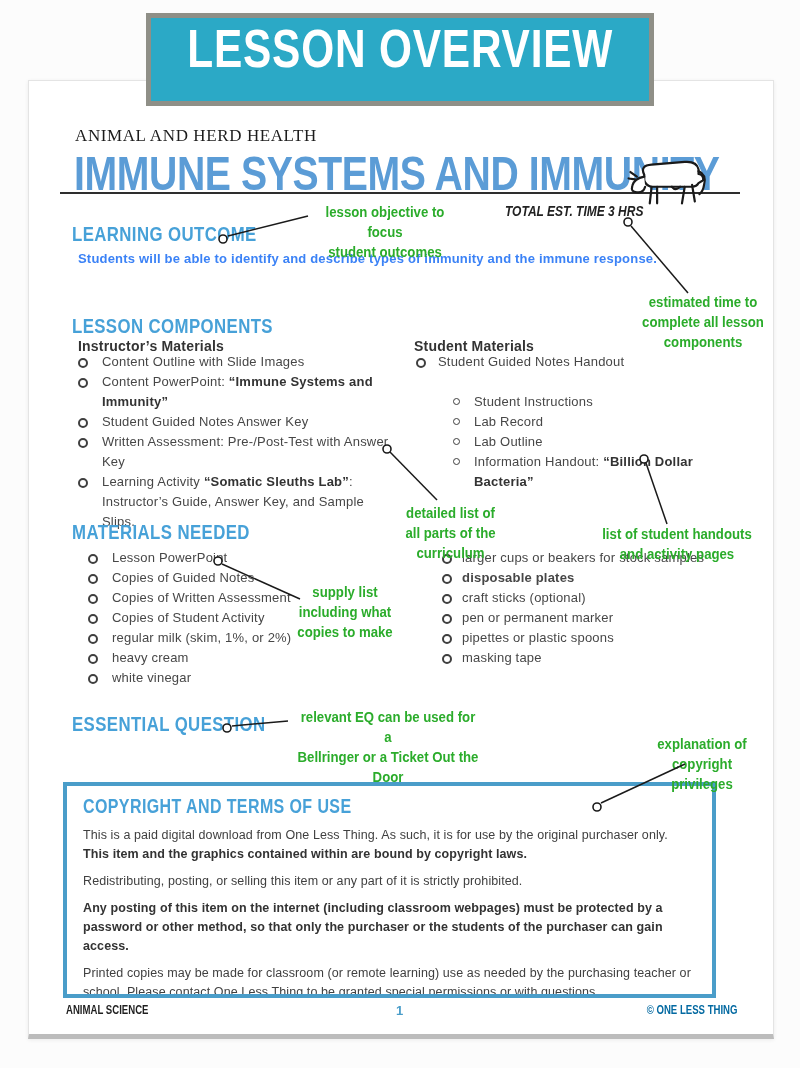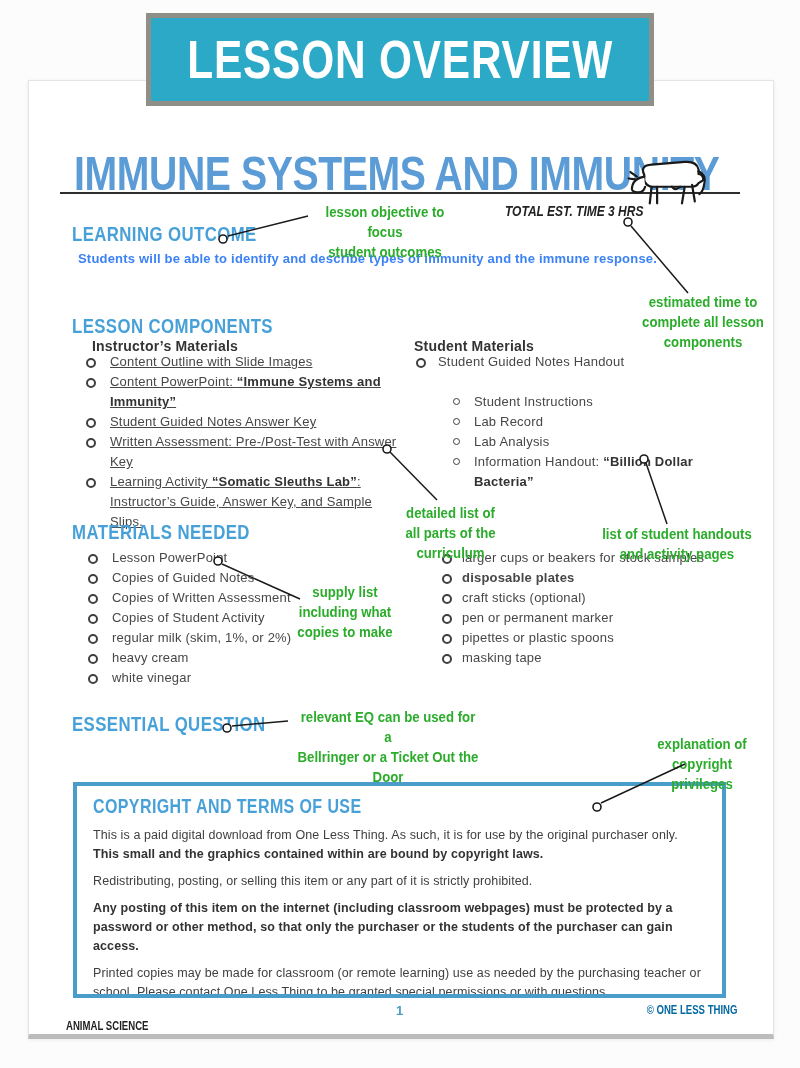--- a/index.html
+++ b/index.html
@@ -2,21 +2,21 @@
 <html><head>
 <meta charset="utf-8">
 <style>
   html,body{margin:0;padding:0;background:#fdfdfd;}
   .canvas{position:relative;width:800px;height:1068px;overflow:hidden;
           font-family:"Liberation Sans",sans-serif;background:#fcfcfc;}
   .page{position:absolute;left:28px;top:80px;width:744px;height:953px;background:#fff;
         border:1px solid #e4e4e4;border-bottom:5px solid #bcbcbc;
         box-shadow:0 1px 4px rgba(0,0,0,.07);}
   .banner{position:absolute;left:146px;top:13px;width:508px;height:93px;background:#2BA9C6;
-          border:5px solid #8F8F87;box-sizing:border-box;display:flex;align-items:center;
+          border:5px solid #8F8F87;box-sizing:border-box;display:flex;
           justify-content:center;z-index:5;}
   .banner-text{color:#fff;font-weight:bold;font-size:53px;letter-spacing:1px;white-space:nowrap;
                display:inline-block;transform:scaleX(.8);transform-origin:50% 50%;}
   .cond{display:inline-block;white-space:nowrap;font-weight:bold;transform:scaleX(.8);transform-origin:0 0;}
   .cat{position:absolute;left:75px;top:126px;font-family:"Liberation Serif",serif;
        font-size:17px;letter-spacing:.6px;color:#1c1c1c;z-index:4;}
   .title{position:absolute;left:74px;top:145px;font-size:49px;font-weight:bold;letter-spacing:-.5px;
          color:#5B9CD6;white-space:nowrap;transform:scaleX(.8);transform-origin:0 0;z-index:4;}
   .title-rule{position:absolute;left:60px;top:192px;width:680px;height:2px;background:#2e2e2e;z-index:3;}
   .cow{position:absolute;left:624px;top:154px;width:92px;height:60px;z-index:4;}
@@ -30,46 +30,47 @@
            color:#474747;letter-spacing:.2px;z-index:4;}
   ul.blist li{position:relative;padding-left:26px;}
   ul.blist li::before{content:"";position:absolute;left:2px;top:6px;width:6px;height:6px;
            border:2px solid #3f3f3f;border-radius:50%;}
   ul.sub li{padding-left:22px;}
   ul.sub li::before{width:5px;height:5px;border-width:1.5px;left:1px;}
   .annot{position:absolute;color:#2BAC2B;font-weight:bold;font-size:15px;line-height:20px;
          text-align:center;transform:scaleX(.88);transform-origin:50% 0;z-index:6;}
   .eq-text{position:absolute;left:78px;top:780px;font-size:13.5px;font-style:italic;font-weight:bold;
            color:#3a3a3a;letter-spacing:.2px;z-index:4;}
-  .copybox{position:absolute;left:73px;top:782px;width:653px;height:216px;border:4px solid #4A9DC9;
+  .copybox{position:absolute;left:63px;top:782px;width:653px;height:216px;border:4px solid #4A9DC9;
            box-sizing:border-box;background:#fff;overflow:hidden;z-index:4;}
   .copybox .boxhead{margin:9px 0 2px 16px;}
   .copybox .boxhead span{color:#47A1D8;font-size:20px;font-weight:bold;letter-spacing:.5px;
            display:inline-block;white-space:nowrap;transform:scaleX(.8);transform-origin:0 0;}
   .copybox p{margin:8px 16px;font-size:12.5px;line-height:19px;color:#404040;letter-spacing:.1px;}
   .b{font-weight:bold;color:#333;}
   .overlay{position:absolute;left:0;top:0;width:800px;height:1068px;z-index:7;pointer-events:none;}
   .overlay line{stroke:#1a1a1a;stroke-width:1.5;}
   .overlay circle{fill:#fff;stroke:#1a1a1a;stroke-width:1.6;}
-  .footer-left{position:absolute;left:66px;top:1003px;font-size:12px;color:#1f1f1f;z-index:4;margin-top:16px;}
+  .footer-left{position:absolute;left:66px;top:1003px;font-size:12px;color:#1f1f1f;z-index:4;}
   .footer-page{position:absolute;left:396px;top:1003px;font-size:13px;font-weight:bold;color:#4A9DC9;z-index:4;}
   .footer-right{position:absolute;right:62px;top:1003px;font-size:12px;color:#0369a1;z-index:4;}
   .footer-right .cond{transform-origin:100% 0;}
 </style>
 </head>
 <body>
 
 <div class="canvas">
 
   <div class="page"></div>
 
   <div class="banner">
     <span class="banner-text">LESSON OVERVIEW</span>
   </div>
 
+  <div class="cat">ANIMAL AND HERD HEALTH</div>
   <div class="title">IMMUNE SYSTEMS AND IMMUNITY</div>
   <div class="title-rule"></div>
 
   <div class="cow">
     <svg viewBox="0 0 100 64" width="92" height="60">
       <g fill="none" stroke="#1a1a1a" stroke-width="2.4" stroke-linecap="round" stroke-linejoin="round">
         <path d="M22 22 Q17 12 30 11 L66 8 Q79 7 81 16 L81 21 Q87 22 86 28 L81 31 Q79 35 74 35 L30 35 Q24 34 22 28 Z" fill="#fff"></path>
         <path d="M22 24 Q11 26 9 34 Q7 41 14 41 Q21 42 23 35" fill="#fff"></path>
         <path d="M14 24 L7 19 M12 27 L5 26"></path>
         <path d="M30 35 L28 53 M36 35 L36 53 M66 35 L63 53 M74 33 L77 51"></path>
@@ -80,39 +81,39 @@
   </div>
 
   <div class="time-est">
     <span class="cond">TOTAL EST. TIME 3 HRS</span>
   </div>
 
   <div class="sechead" style="left:72px;top:222px;">LEARNING OUTCOME</div>
   <div class="outcome">Students will be able to identify and describe types of immunity and the immune response.</div>
 
   <div class="sechead" style="left:72px;top:314px;">LESSON COMPONENTS</div>
-  <div class="subhead" style="left:92px;top:338px;text-align:center;">Instructor’s Materials</div>
+  <div class="subhead" style="left:78px;top:338px;text-align:center;">Instructor’s Materials</div>
   <div class="subhead" style="left:414px;top:338px;">Student Materials</div>
 
-  <ul class="blist" style="left:84px;top:352px;width:322px;text-decoration:underline;">
+  <ul class="blist" style="left:76px;top:352px;width:322px;">
     <li><span>Content Outline with Slide Images</span><span class="b"></span><span></span></li>
     <li><span>Content PowerPoint: </span><span class="b">“Immune Systems and Immunity”</span><span></span></li>
     <li><span>Student Guided Notes Answer Key</span><span class="b"></span><span></span></li>
     <li><span>Written Assessment: Pre-/Post-Test with Answer Key</span><span class="b"></span><span></span></li>
     <li><span>Learning Activity </span><span class="b">“Somatic Sleuths Lab”</span><span>: Instructor’s Guide, Answer Key, and Sample Slips.</span></li>
   </ul>
 
   <ul class="blist" style="left:414px;top:352px;width:322px;">
     <li style="padding-left:24px;"><span>Student Guided Notes Handout</span><span class="b"></span><span></span></li>
   </ul>
 
   <ul class="blist sub" style="left:452px;top:392px;width:274px;">
     <li><span>Student Instructions</span><span class="b"></span><span></span></li>
     <li><span>Lab Record</span><span class="b"></span><span></span></li>
-    <li><span>Lab Analysis</span><span class="b"></span><span></span></li>
+    <li><span>Lab Outline</span><span class="b"></span><span></span></li>
     <li><span>Information Handout: </span><span class="b">“Billion Dollar Bacteria”</span><span></span></li>
   </ul>
 
   <div class="sechead" style="left:72px;top:520px;">MATERIALS NEEDED</div>
 
   <ul class="blist" style="left:86px;top:548px;width:322px;">
     <li>Lesson PowerPoint</li>
     <li>Copies of Guided Notes</li>
     <li>Copies of Written Assessment</li>
     <li>Copies of Student Activity</li>
@@ -162,21 +163,21 @@
   </div>
   <div class="annot" style="left:632px;top:734px;width:140px;">
     <div>explanation of</div>
       <div>copyright privileges</div>
   </div>
 
   <div class="copybox">
     <div class="boxhead">
       <span>COPYRIGHT AND TERMS OF USE</span>
     </div>
-    <p><span>This is a paid digital download from One Less Thing. As such, it is for use by the original purchaser only. </span><span class="b">This small and the graphics contained within are bound by copyright laws.</span></p>
+    <p><span>This is a paid digital download from One Less Thing. As such, it is for use by the original purchaser only. </span><span class="b">This item and the graphics contained within are bound by copyright laws.</span></p>
     <p><span>Redistributing, posting, or selling this item or any part of it is strictly prohibited.</span></p>
     <p><span class="b">Any posting of this item on the internet (including classroom webpages) must be protected by a password or other method, so that only the purchaser or the students of the purchaser can gain access.</span></p>
     <p><span>Printed copies may be made for classroom (or remote learning) use as needed by the purchasing teacher or school. Please contact One Less Thing to be granted special permissions or with questions.</span></p>
   </div>
 
   <svg class="overlay">
     <line x1="228" y1="236" x2="308" y2="216"></line>
       <circle cx="223" cy="239" r="4"></circle>
     <line x1="631" y1="226" x2="688" y2="293"></line>
       <circle cx="628" cy="222" r="4"></circle>

